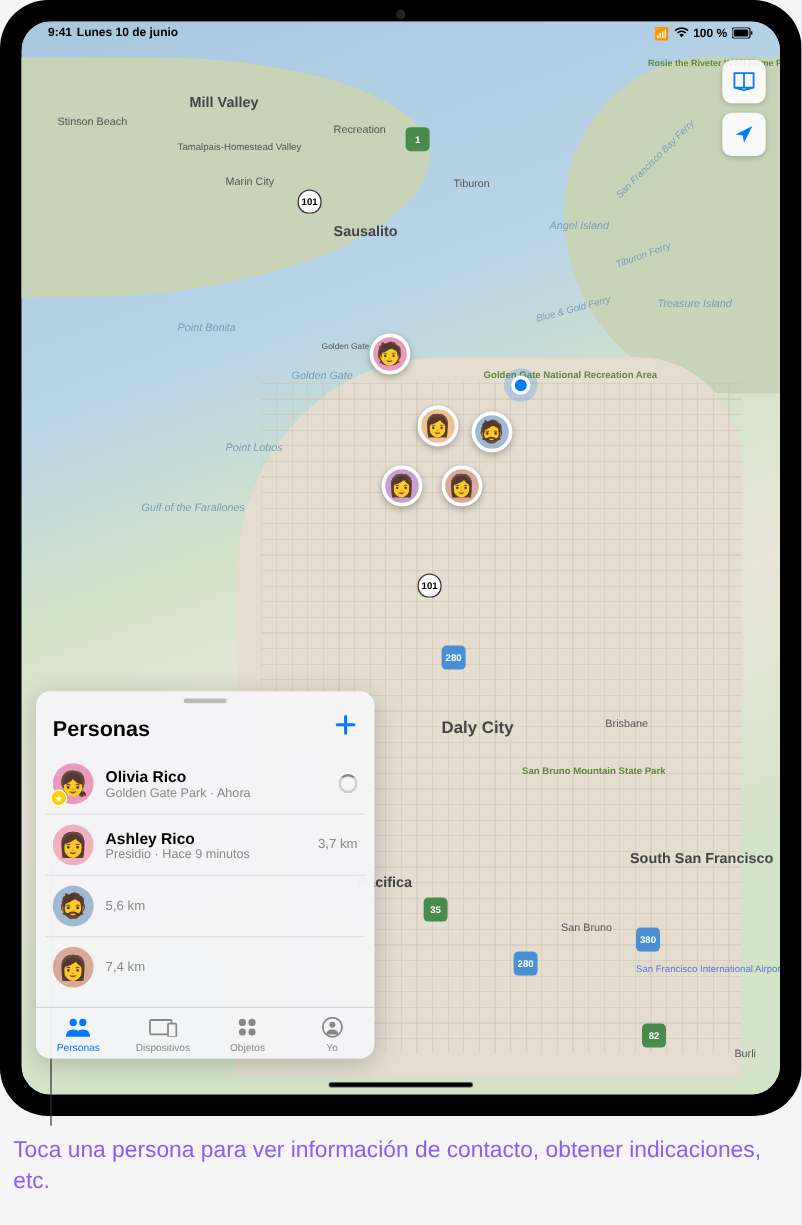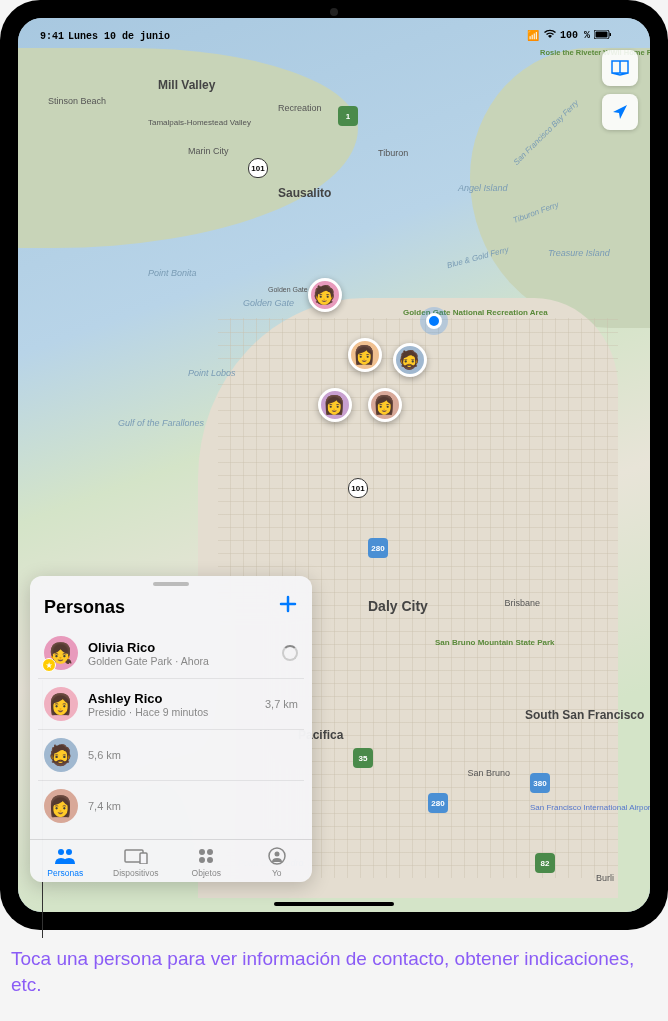--- a/index.html
+++ b/index.html
@@ -35,31 +35,30 @@
       height: 100%;
       background: #b8d4e8;
       border-radius: 24px;
       position: relative;
       overflow: hidden;
     }
     .status-bar {
       position: absolute;
       top: 0;
       left: 0;
-      right: 16px;
+      right: 0;
       height: 24px;
       display: flex;
       justify-content: space-between;
-      align-items: flex-end;
+      align-items: flex-start;
       padding: 4px 22px 0;
       font-size: 10px;
       font-weight: 600;
       color: #000;
       z-index: 50;
-      font-family: Liberation Mono, monospace;
     }
     .status-left { display: flex; gap: 4px; }
     .status-right { display: flex; gap: 4px; align-items: center; }
     .map-canvas {
       position: absolute;
       inset: 0;
       background: linear-gradient(160deg, #a8c8e0 0%, #b8d4e8 30%, #d4e4c8 45%, #e8e4d8 60%, #d4e4c8 80%);
     }
     .map-land {
       position: absolute;
@@ -308,36 +307,36 @@
       <span class="map-label bold" style="top:60px;left:140px">Mill Valley</span>
       <span class="map-label" style="top:100px;left:130px;font-size:8px;text-align:center;width:70px">Tamalpais-Homestead Valley</span>
       <span class="map-label" style="top:128px;left:170px">Marin City</span>
       <span class="map-label" style="top:85px;left:260px">Recreation</span>
       <span class="map-label" style="top:130px;left:360px">Tiburon</span>
       <span class="map-label bold" style="top:168px;left:260px">Sausalito</span>
       <span class="map-label water" style="top:165px;left:440px;text-align:center;width:40px">Angel Island</span>
       <span class="map-label water" style="top:230px;left:530px;text-align:center;width:50px">Treasure Island</span>
       <span class="map-label water" style="top:250px;left:130px">Point Bonita</span>
       <span class="map-label" style="top:268px;left:250px;font-size:7px">Golden Gate Bridge</span>
-      <span class="map-label water" style="top:280px;left:225px;text-align:right;width:45px">Golden Gate</span>
+      <span class="map-label water" style="top:290px;left:225px;text-align:right;width:45px">Golden Gate</span>
       <span class="map-label park" style="top:290px;left:385px;font-size:8px;width:85px">Golden Gate National Recreation Area</span>
       <span class="map-label park" style="top:30px;right:40px;font-size:7.5px;width:70px;text-align:center">Rosie the Riveter WWII Home Front National Historical Park</span>
       <span class="map-label water" style="top:350px;left:170px">Point Lobos</span>
       <span class="map-label water" style="top:400px;left:100px;width:60px;text-align:center">Gulf of the Farallones</span>
       <span class="map-label water" style="top:110px;right:60px;transform:rotate(-45deg);font-size:8px">San Francisco Bay Ferry</span>
       <span class="map-label water" style="top:190px;right:90px;transform:rotate(-20deg);font-size:8px">Tiburon Ferry</span>
       <span class="map-label water" style="top:235px;right:140px;transform:rotate(-15deg);font-size:8px">Blue &amp; Gold Ferry</span>
       <span class="map-label bold" style="top:580px;left:350px;font-size:14px">Daly City</span>
       <span class="map-label" style="top:580px;right:110px">Brisbane</span>
       <span class="map-label bold" style="top:710px;left:280px">Pacifica</span>
       <span class="map-label park" style="top:620px;right:150px;font-size:8px;width:65px;text-align:center">San Bruno Mountain State Park</span>
       <span class="map-label bold" style="top:690px;right:60px;width:65px;text-align:left">South San Francisco</span>
       <span class="map-label" style="top:750px;right:140px">San Bruno</span>
       <span class="map-label" style="top:785px;right:40px;font-size:8px;width:80px;text-align:center;color:#5577cc">San Francisco International Airport (SFO)</span>
-      <span class="map-label" style="top:855px;right:36px">Burli</span>
+      <span class="map-label" style="top:855px;right:20px">Burli</span>
       <span class="map-label water" style="top:840px;left:220px">Point San Pedro</span>
 
       <span class="road-shield ca" style="top:88px;left:320px">1</span>
       <span class="road-shield us" style="top:140px;left:230px">101</span>
       <span class="road-shield us" style="top:460px;left:330px">101</span>
       <span class="road-shield" style="top:520px;left:350px">280</span>
       <span class="road-shield" style="top:775px;left:410px">280</span>
       <span class="road-shield" style="top:755px;right:100px">380</span>
       <span class="road-shield ca" style="top:730px;left:335px">35</span>
       <span class="road-shield ca" style="top:835px;right:95px">82</span>

